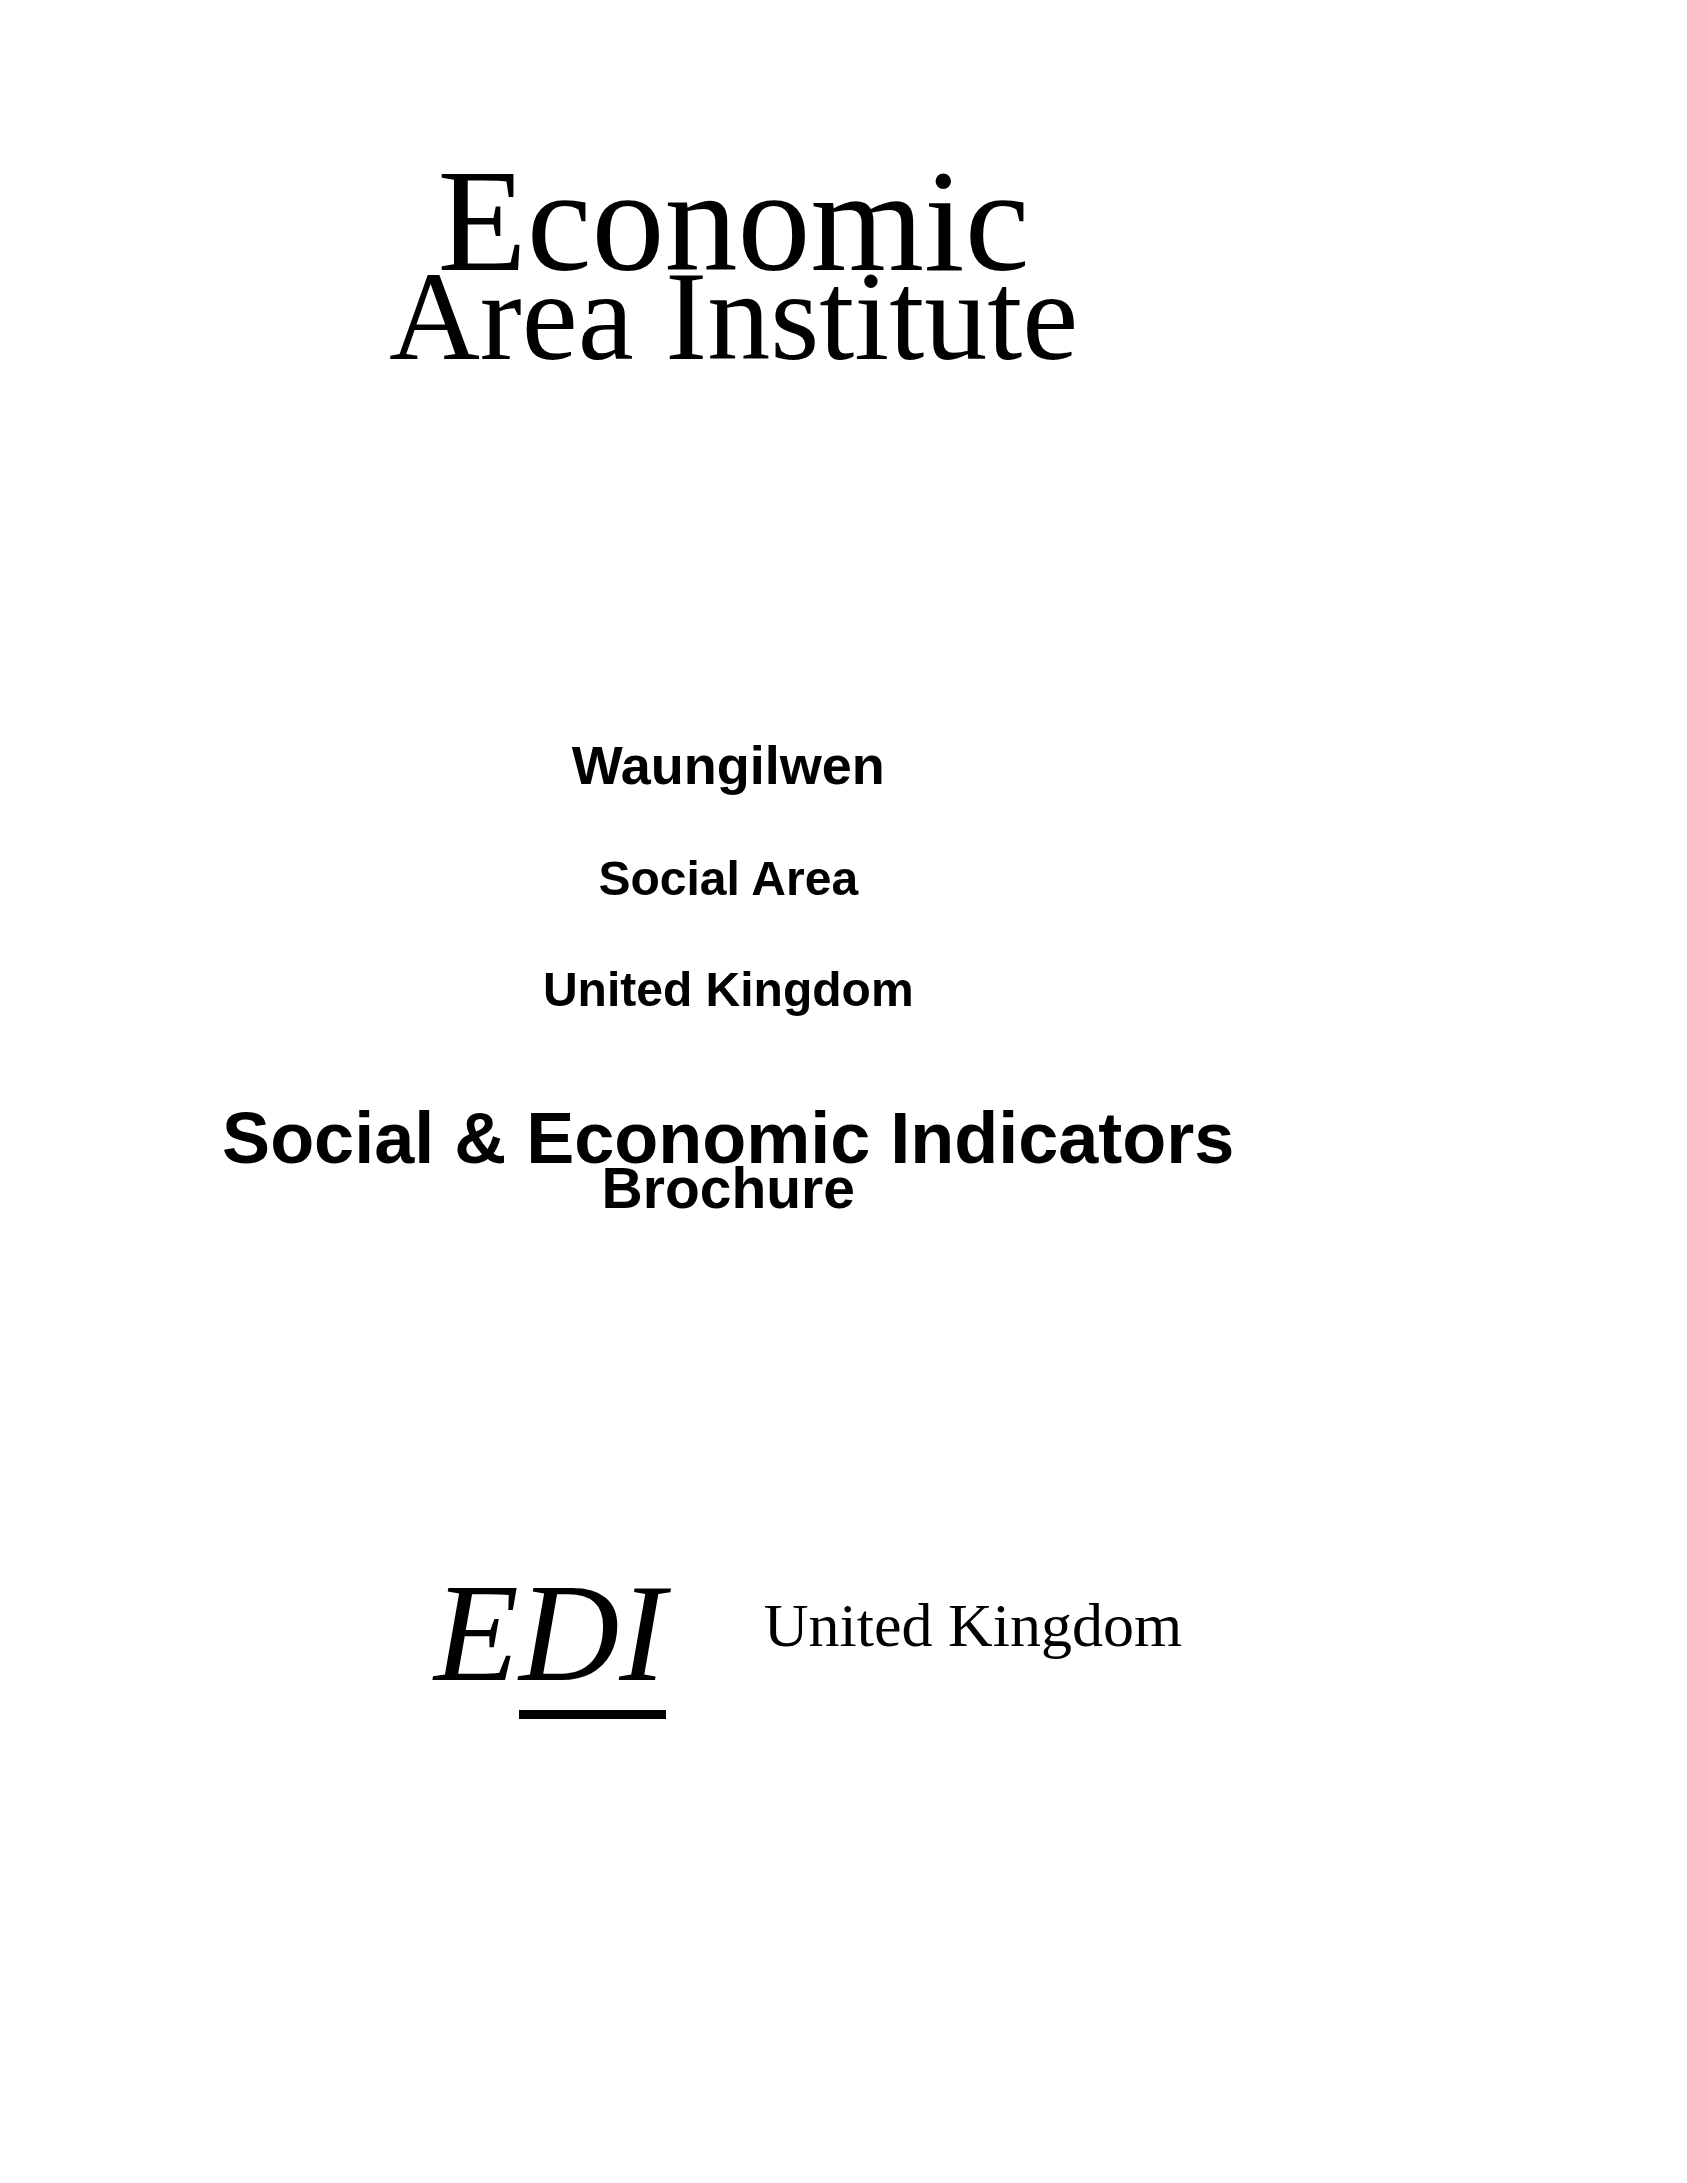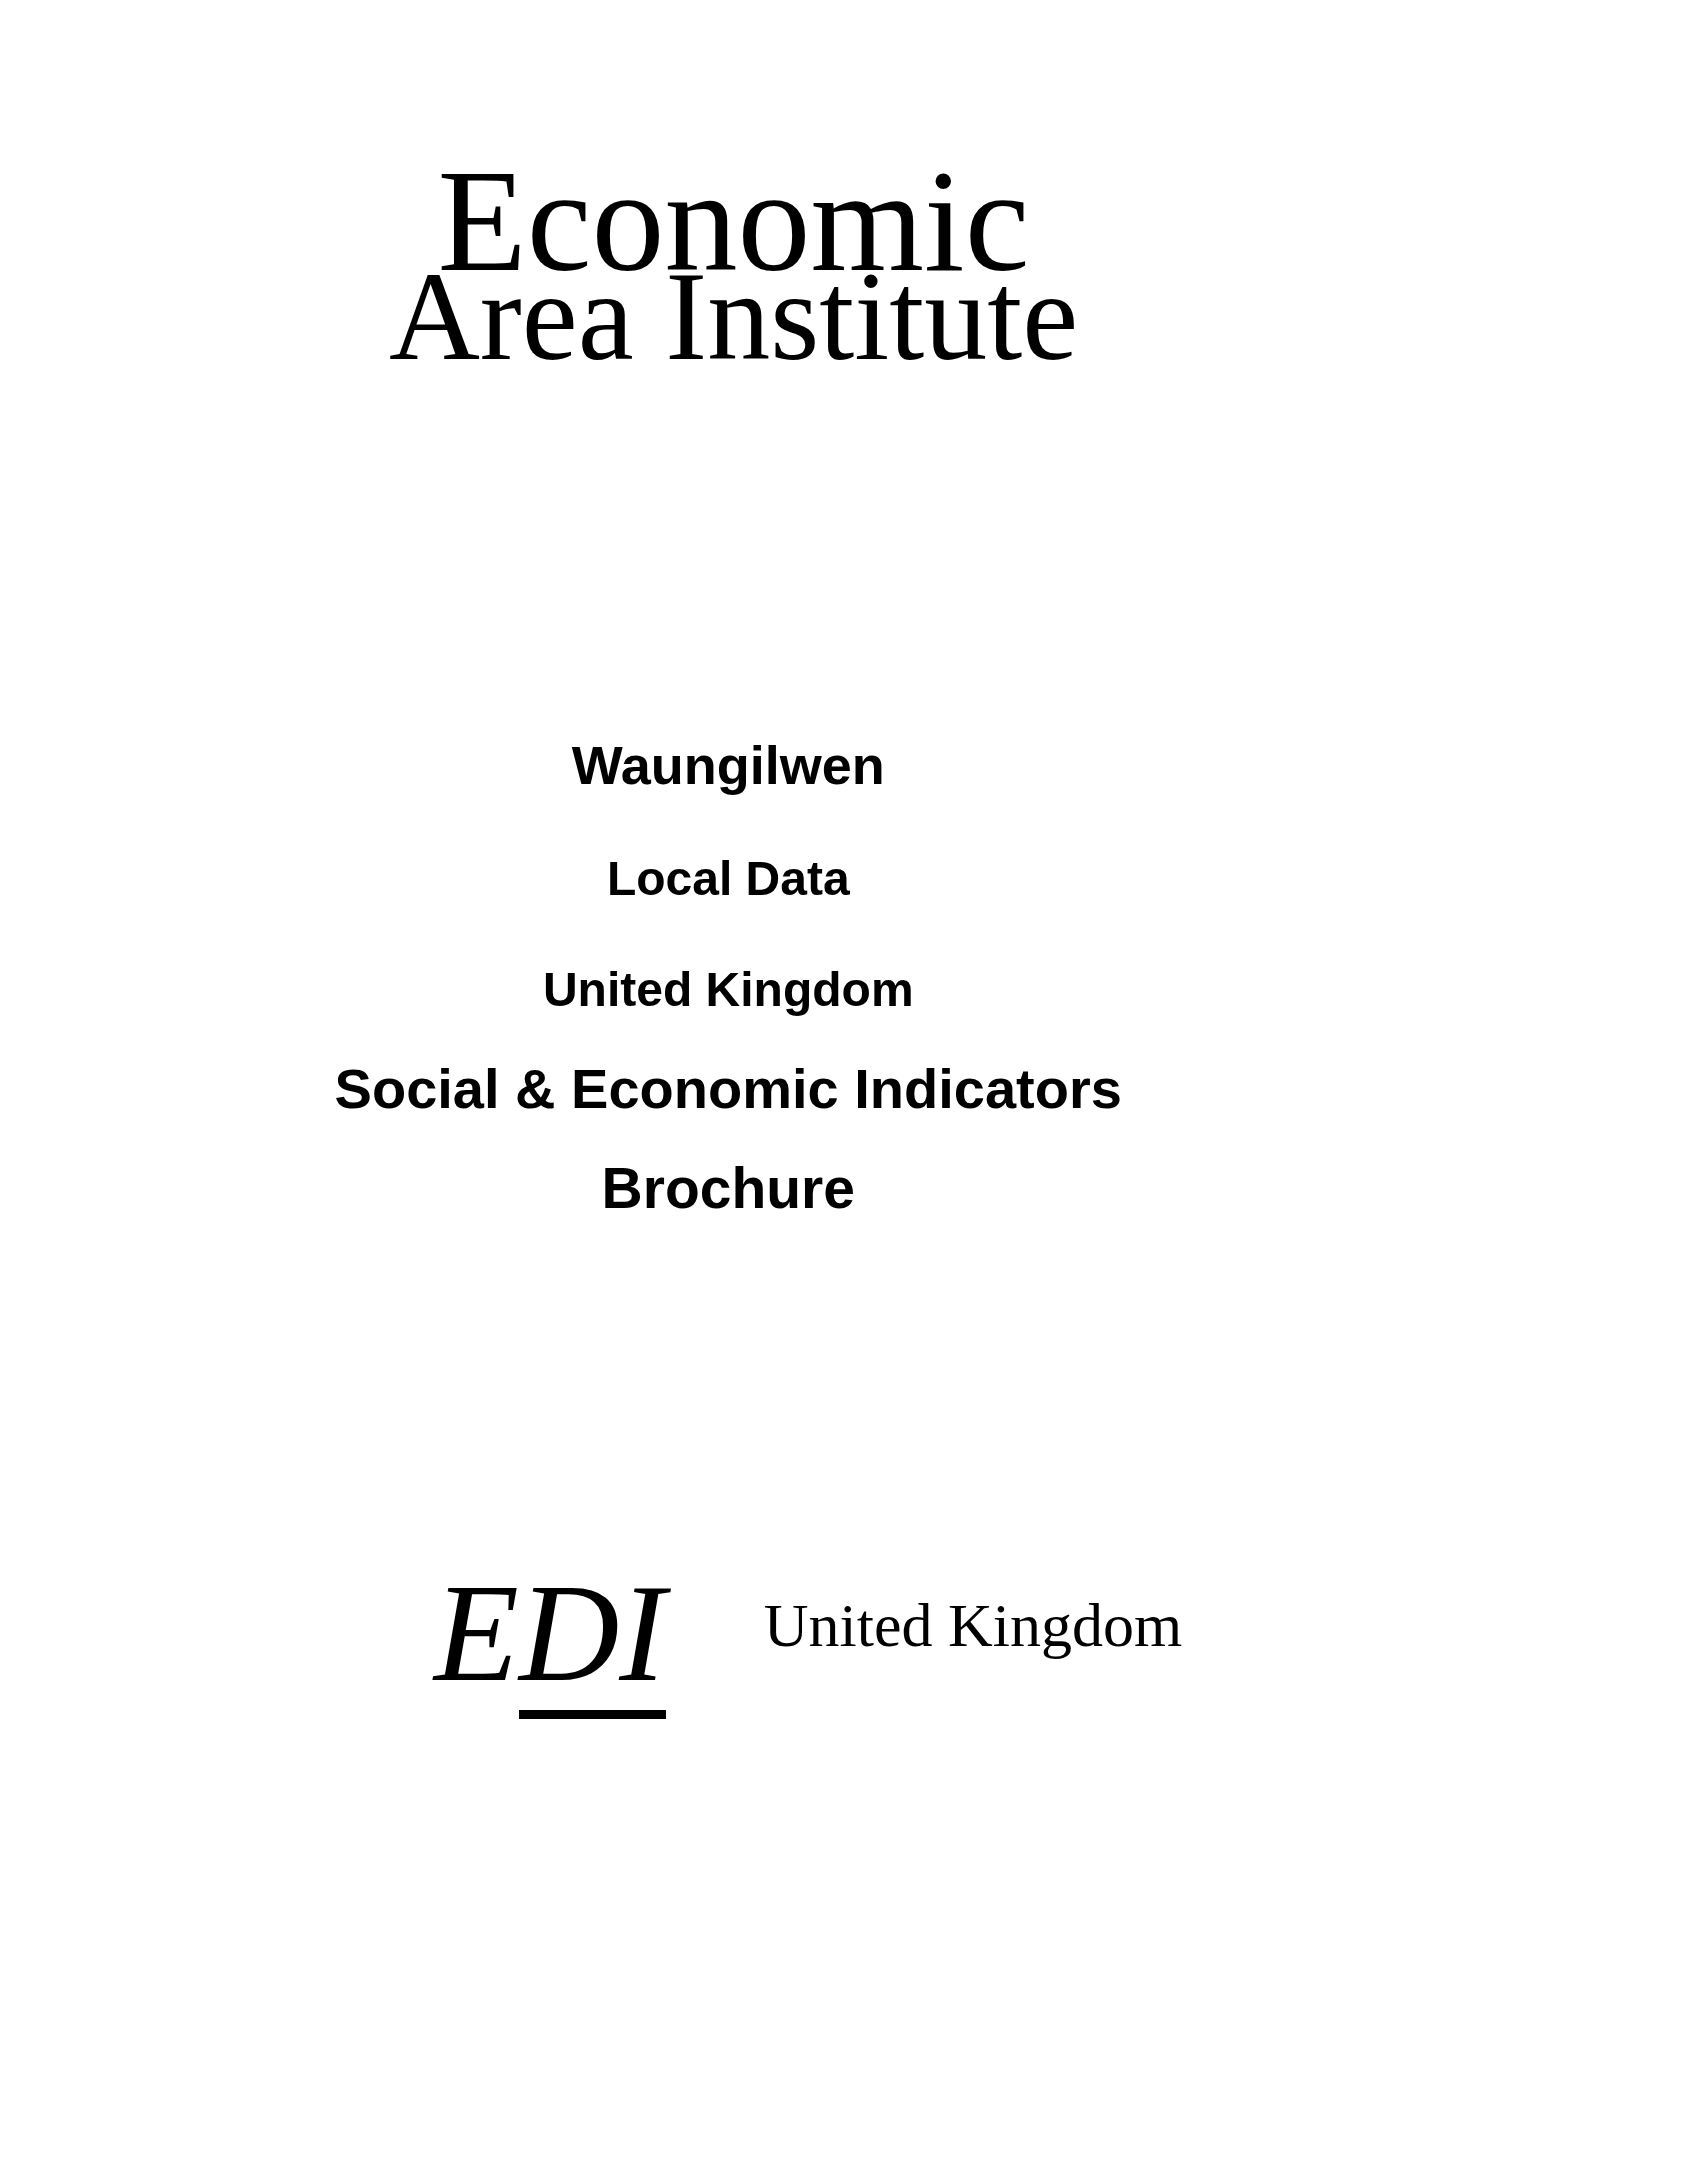--- a/index.html
+++ b/index.html
@@ -42,21 +42,21 @@
     right: 0;
     text-align: center;
     line-height: 1;
     font-family: "Liberation Sans", sans-serif;
     font-weight: bold;
     white-space: nowrap;
   }
   .area-name  { top: 738px; font-size: 54px; }
   .area-type  { top: 855px; font-size: 48px; }
   .country    { top: 966px; font-size: 48px; }
-  .subject    { top: 1061px; font-size: 56px; }
+  .subject    { top: 1102px; font-size: 72px; }
   .doc-type   { top: 1160px; font-size: 57px; }
 
   
   .edi-monogram {
     position: absolute;
     left: 434px;
     top: 1564px;
     font-size: 139px;
     line-height: 1;
     white-space: nowrap;
@@ -82,21 +82,21 @@
 
 <div class="page">
 
   <div>
     <div class="logo-line logo-line1">Economic</div>
     <div class="logo-line logo-line2">Area Institute</div>
   </div>
 
   <div>
     <div class="mid-line area-name">Waungilwen</div>
-    <div class="mid-line area-type">Local Data</div>
+    <div class="mid-line area-type">Social Area</div>
     <div class="mid-line country">United Kingdom</div>
     <div class="mid-line subject">Social &amp; Economic Indicators</div>
     <div class="mid-line doc-type">Brochure</div>
   </div>
 
   <div>
     <div class="edi-monogram">
       <span>E</span><span class="edi-underlined">DI</span>
     </div>
     <div class="footer-tagline">

